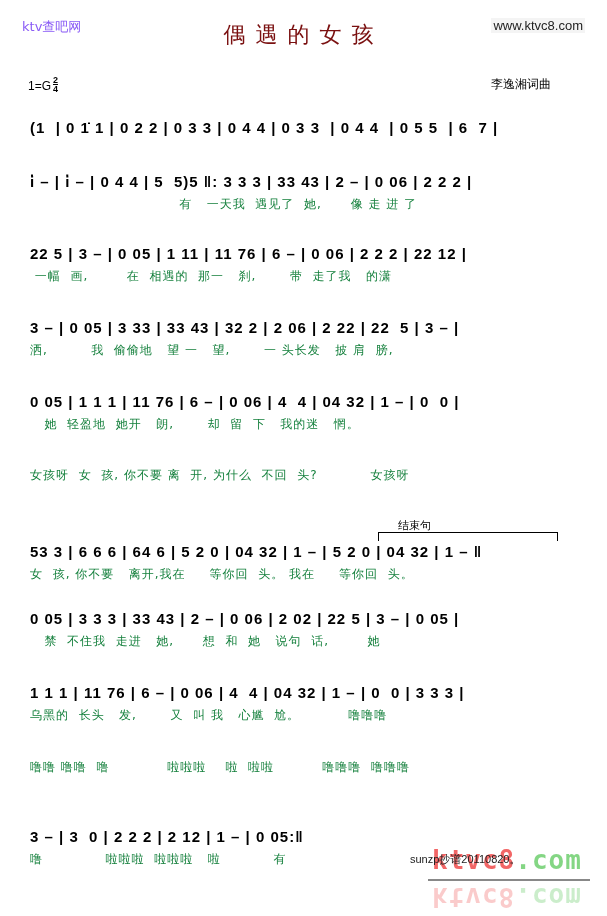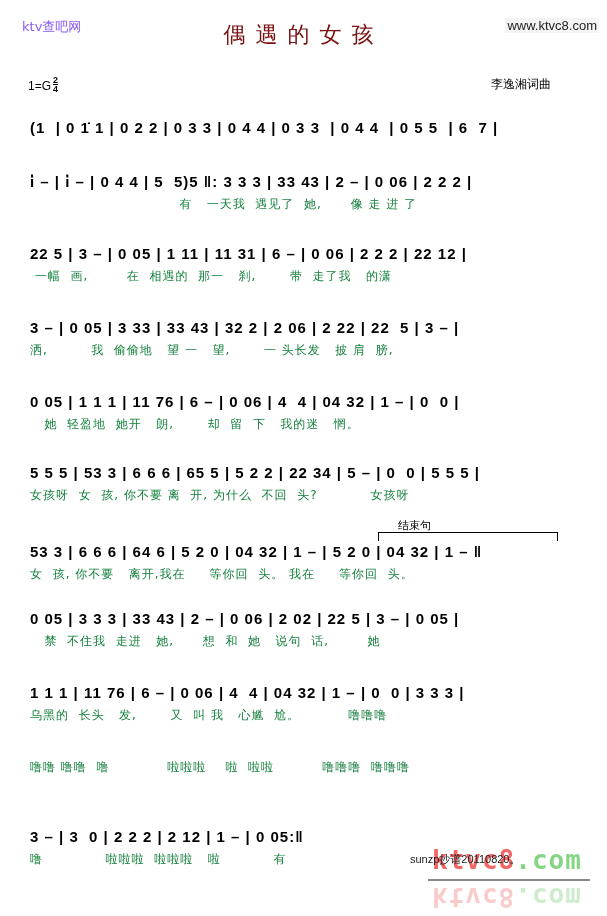--- a/index.html
+++ b/index.html
@@ -1,18 +1,18 @@
 <!DOCTYPE html>
 <html><head>
 <meta charset="utf-8">
 <style>
   html, body { margin:0; padding:0; background:#fff; }
   body { width:607px; height:916px; position:relative; overflow:hidden; font-family:"DejaVu Sans", sans-serif; color:#000; }
   .site-left { position:absolute; left:22px; top:18px; font-size:13px; color:#8b5cf6; font-family:"DejaVu Sans", sans-serif; }
-  .site-right { position:absolute; right:8px; top:18px; font-size:13px; color:#222; background:#f4f4f4; padding:0 2px; font-family:"Liberation Sans", sans-serif; }
+  .site-right { position:absolute; right:22px; top:18px; font-size:13px; color:#222; background:#f4f4f4; padding:0 2px; font-family:"Liberation Sans", sans-serif; }
   .title { position:absolute; left:0; width:607px; top:20px; text-align:center; font-size:22px; color:#7a1010; letter-spacing:10px; font-family:"DejaVu Serif", serif; }
   .key { position:absolute; left:28px; top:76px; font-size:12px; font-family:"Liberation Sans", sans-serif; display:flex; align-items:flex-end; }
   .frac { display:inline-flex; flex-direction:column; font-size:9px; line-height:8px; margin-left:2px; font-weight:bold; text-align:center; }
   .frac .n { border-bottom:1px solid #000; }
   .composer { position:absolute; right:56px; top:76px; font-size:12px; }
   .line { position:absolute; left:30px; width:530px; }
   .notes { font-family:"Liberation Sans", sans-serif; font-weight:bold; font-size:15px; white-space:pre; letter-spacing:1px; height:20px; line-height:20px; }
   .lyrics { font-size:12px; white-space:pre; height:16px; line-height:16px; margin-top:4px; color:#15803d; letter-spacing:1px; }
   .credit { position:absolute; left:410px; top:852px; font-size:11px; font-family:Liberation Sans, sans-serif; color:#222; }
   .wm { position:absolute; left:432px; top:845px; font-size:26px; font-family:"DejaVu Sans Mono", monospace; font-weight:bold; letter-spacing:1px; }
@@ -42,33 +42,32 @@
 
 <div class="line" style="top:118px;">
   <div class="notes">(1  | 0 1̇ 1 | 0 2 2 | 0 3 3 | 0 4 4 | 0 3 3  | 0 4 4  | 0 5 5  | 6  7 |</div>
   <div class="lyrics"></div>
 </div>
 <div class="line" style="top:172px;">
   <div class="notes">i̇ – | i̇ – | 0 4 4 | 5  5)5 ‖: 3 3 3 | 33 43 | 2 – | 0 06 | 2 2 2 |</div>
   <div class="lyrics">                               有   一天我  遇见了  她,      像 走 进 了</div>
 </div>
 <div class="line" style="top:244px;">
-  <div class="notes">22 5 | 3 – | 0 05 | 1 11 | 11 31 | 6 – | 0 06 | 2 2 2 | 22 12 |</div>
+  <div class="notes">22 5 | 3 – | 0 05 | 1 11 | 11 76 | 6 – | 0 06 | 2 2 2 | 22 12 |</div>
   <div class="lyrics"> 一幅  画,        在  相遇的  那一   刹,       带  走了我   的潇</div>
 </div>
 <div class="line" style="top:318px;">
   <div class="notes">3 – | 0 05 | 3 33 | 33 43 | 32 2 | 2 06 | 2 22 | 22  5 | 3 – |</div>
   <div class="lyrics">洒,         我  偷偷地   望 一   望,       一 头长发   披 肩  膀,</div>
 </div>
 <div class="line" style="top:392px;">
   <div class="notes">0 05 | 1 1 1 | 11 76 | 6 – | 0 06 | 4  4 | 04 32 | 1 – | 0  0 |</div>
   <div class="lyrics">   她  轻盈地  她开   朗,       却  留  下   我的迷   惘。</div>
 </div>
 <div class="line" style="top:463px;">
-  <div class="notes">5 5 5 | 53 3 | 6 6 6 | 65 5 | 5 2 2 | 22 34 | 5 – | 0  0 | 5 5 5 |</div>
   <div class="lyrics">女孩呀  女  孩, 你不要 离  开, 为什么  不回  头?           女孩呀</div>
 </div>
 
 <div class="endmark">结束句</div>
 <div class="endbracket"></div>
 
 <div class="line" style="top:542px;">
   <div class="notes">53 3 | 6 6 6 | 64 6 | 5 2 0 | 04 32 | 1 – | 5 2 0 | 04 32 | 1 – ‖</div>
   <div class="lyrics">女  孩, 你不要   离开,我在     等你回  头。 我在     等你回  头。</div>
 </div>

